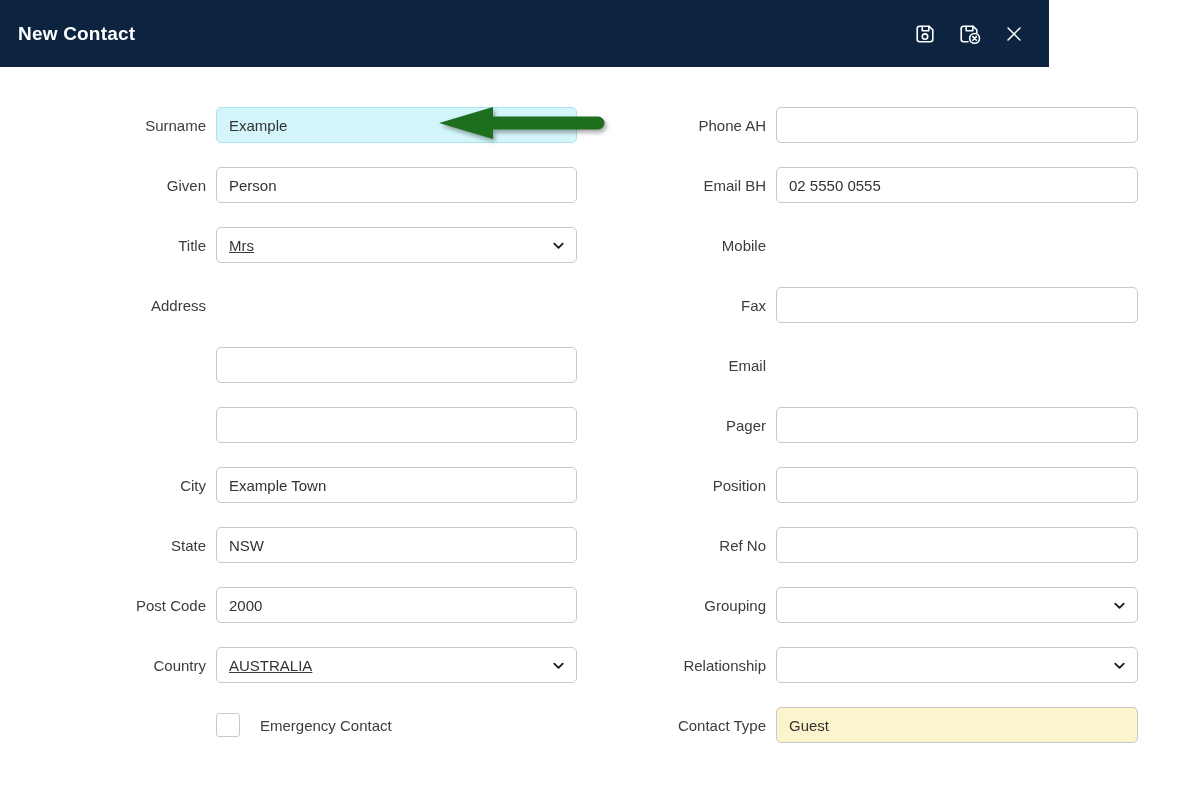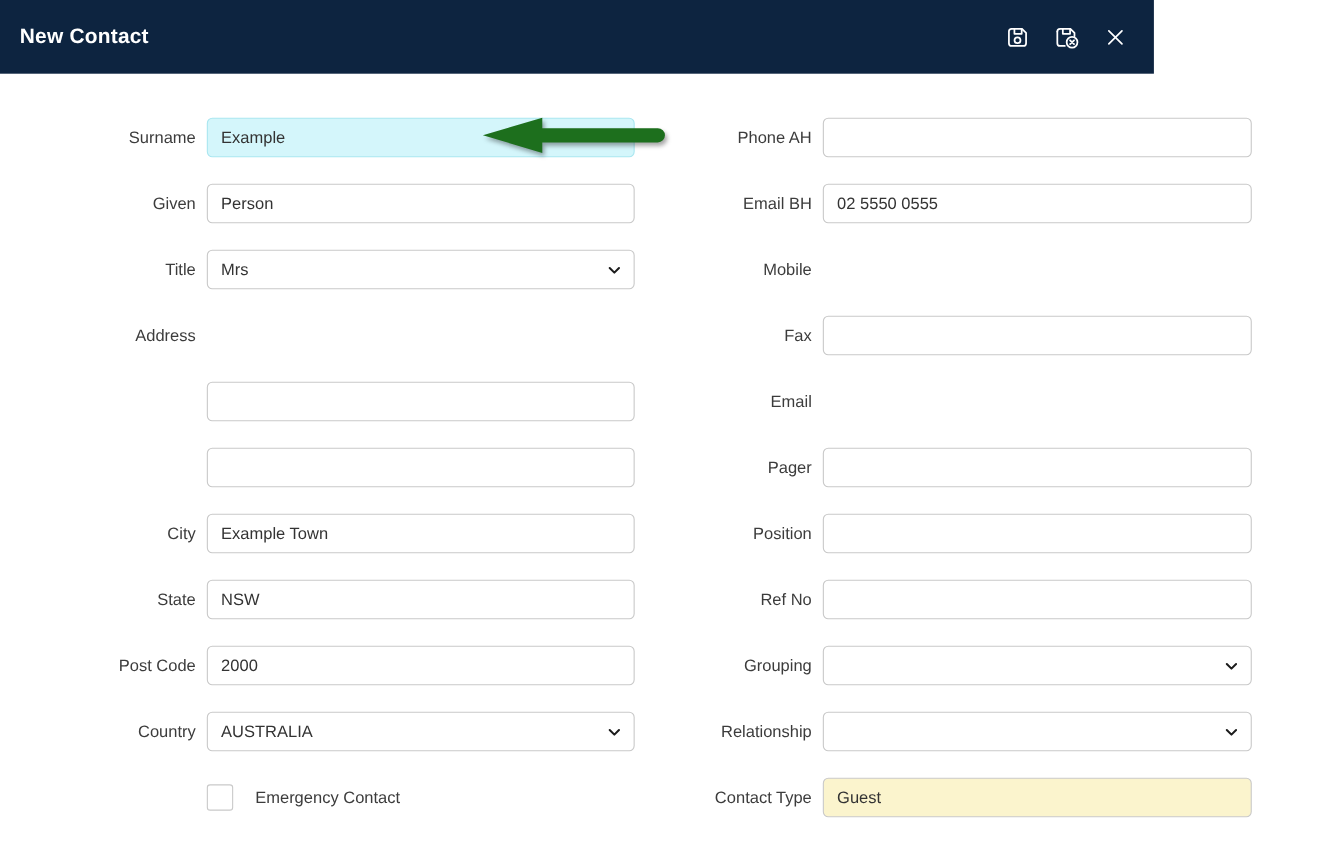--- a/index.html
+++ b/index.html
@@ -15,35 +15,35 @@
     position:absolute; top:0; left:0; width:1049px; height:67px;
     background:#0d2440;
     display:flex; align-items:center; justify-content:space-between;
     padding:0 20px 0 18px;
   }
   .header .title { color:#ffffff; font-size:19px; font-weight:700; letter-spacing:.2px; }
   .hdr-actions { display:flex; align-items:center; gap:12px; }
   .icon-btn { background:none; border:none; padding:4px; cursor:pointer; display:flex; align-items:center; }
   .icon-btn svg { display:block; }
 
-  .row { position:absolute; height:36px; display:flex; align-items:center; }
+  .row { position:absolute; height:36px; display:flex; align-items:center;padding-left:28px; }
   .row.colL { left:0; width:577px; }
   .row.colR { left:560px; width:578px; }
   .lbl { flex:0 0 178px; width:178px; text-align:right; margin-right:10px; font-size:15px; color:#3c3c3c; white-space:nowrap; }
   .inp {
     flex:1; height:36px; border:1px solid #c9c9c9; border-radius:5px;
     padding:0 12px; font-family:inherit; font-size:15px; color:#333;
     background:#ffffff; outline:none;
   }
   .inp.cyan { background:#d4f6fb; border-color:#a9e6f0; }
   .inp.yellow { background:#fbf4cd; }
   .sel {
     flex:1; height:36px; border:1px solid #c9c9c9; border-radius:5px;
     background:#ffffff; display:flex; align-items:center; justify-content:space-between;
-    padding:0 10px 0 12px; cursor:pointer;
+    padding:0 10px 0 12px; cursor:pointer;text-decoration:underline;
   }
   .sel .selval { font-size:15px; color:#333; }
   .chev { display:flex; align-items:center; }
 
   .cb {
     appearance:none; -webkit-appearance:none;
     width:24px; height:24px; border:1px solid #c9c9c9; border-radius:3px;
     background:#fff; margin-left:188px; cursor:pointer;
   }
   .cblbl { margin-left:20px; font-size:15px; color:#3c3c3c; }

